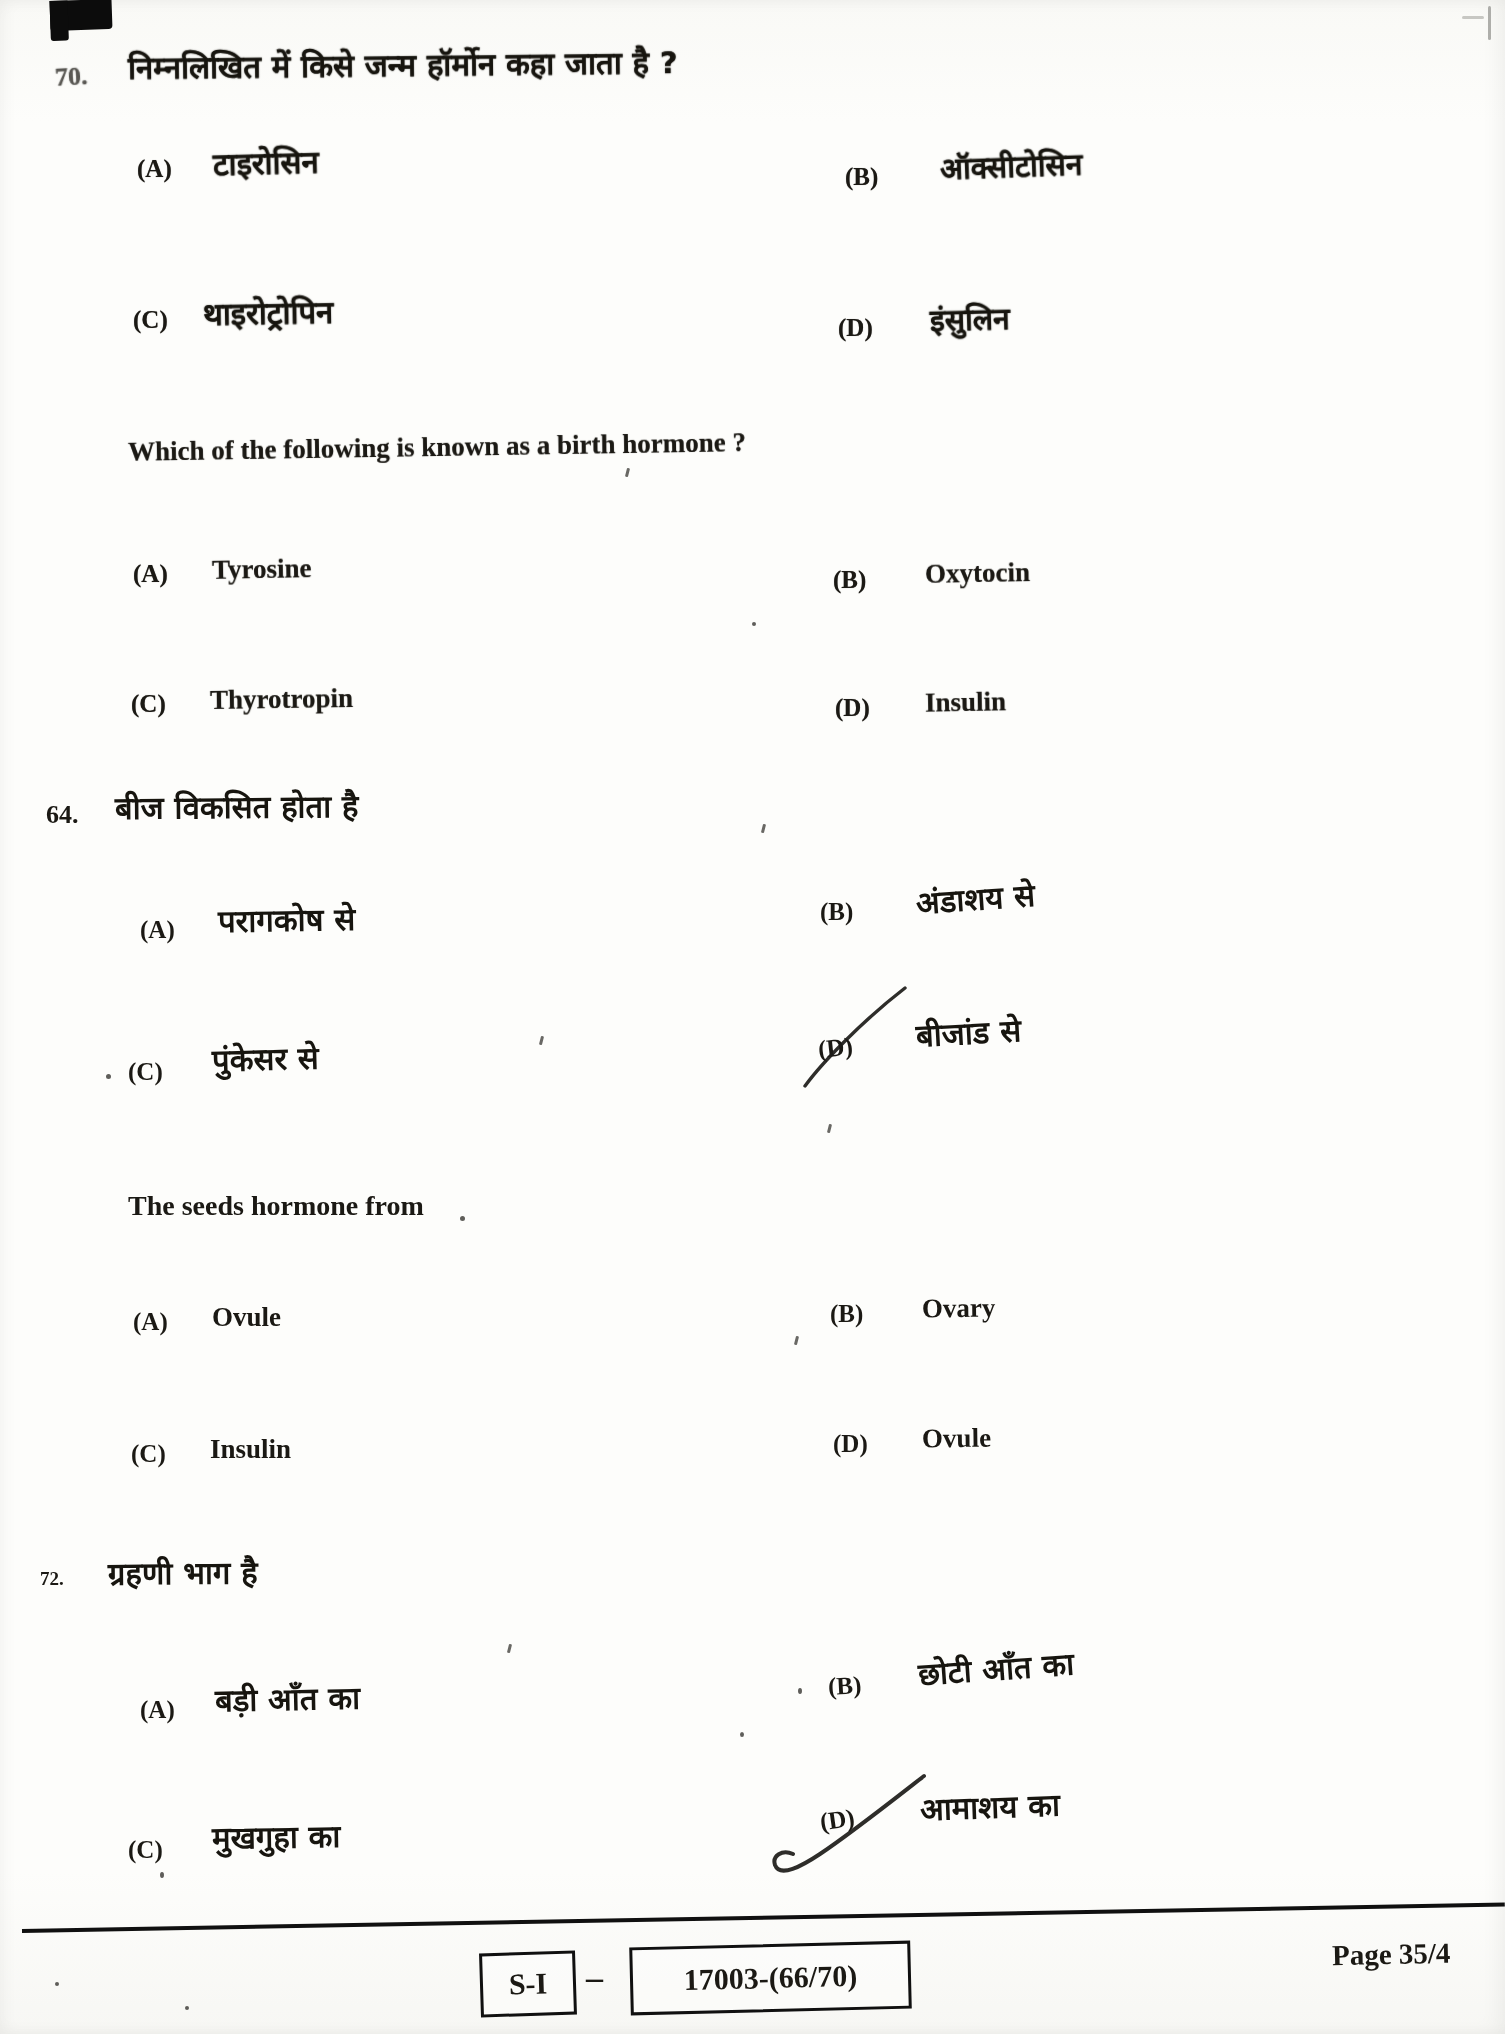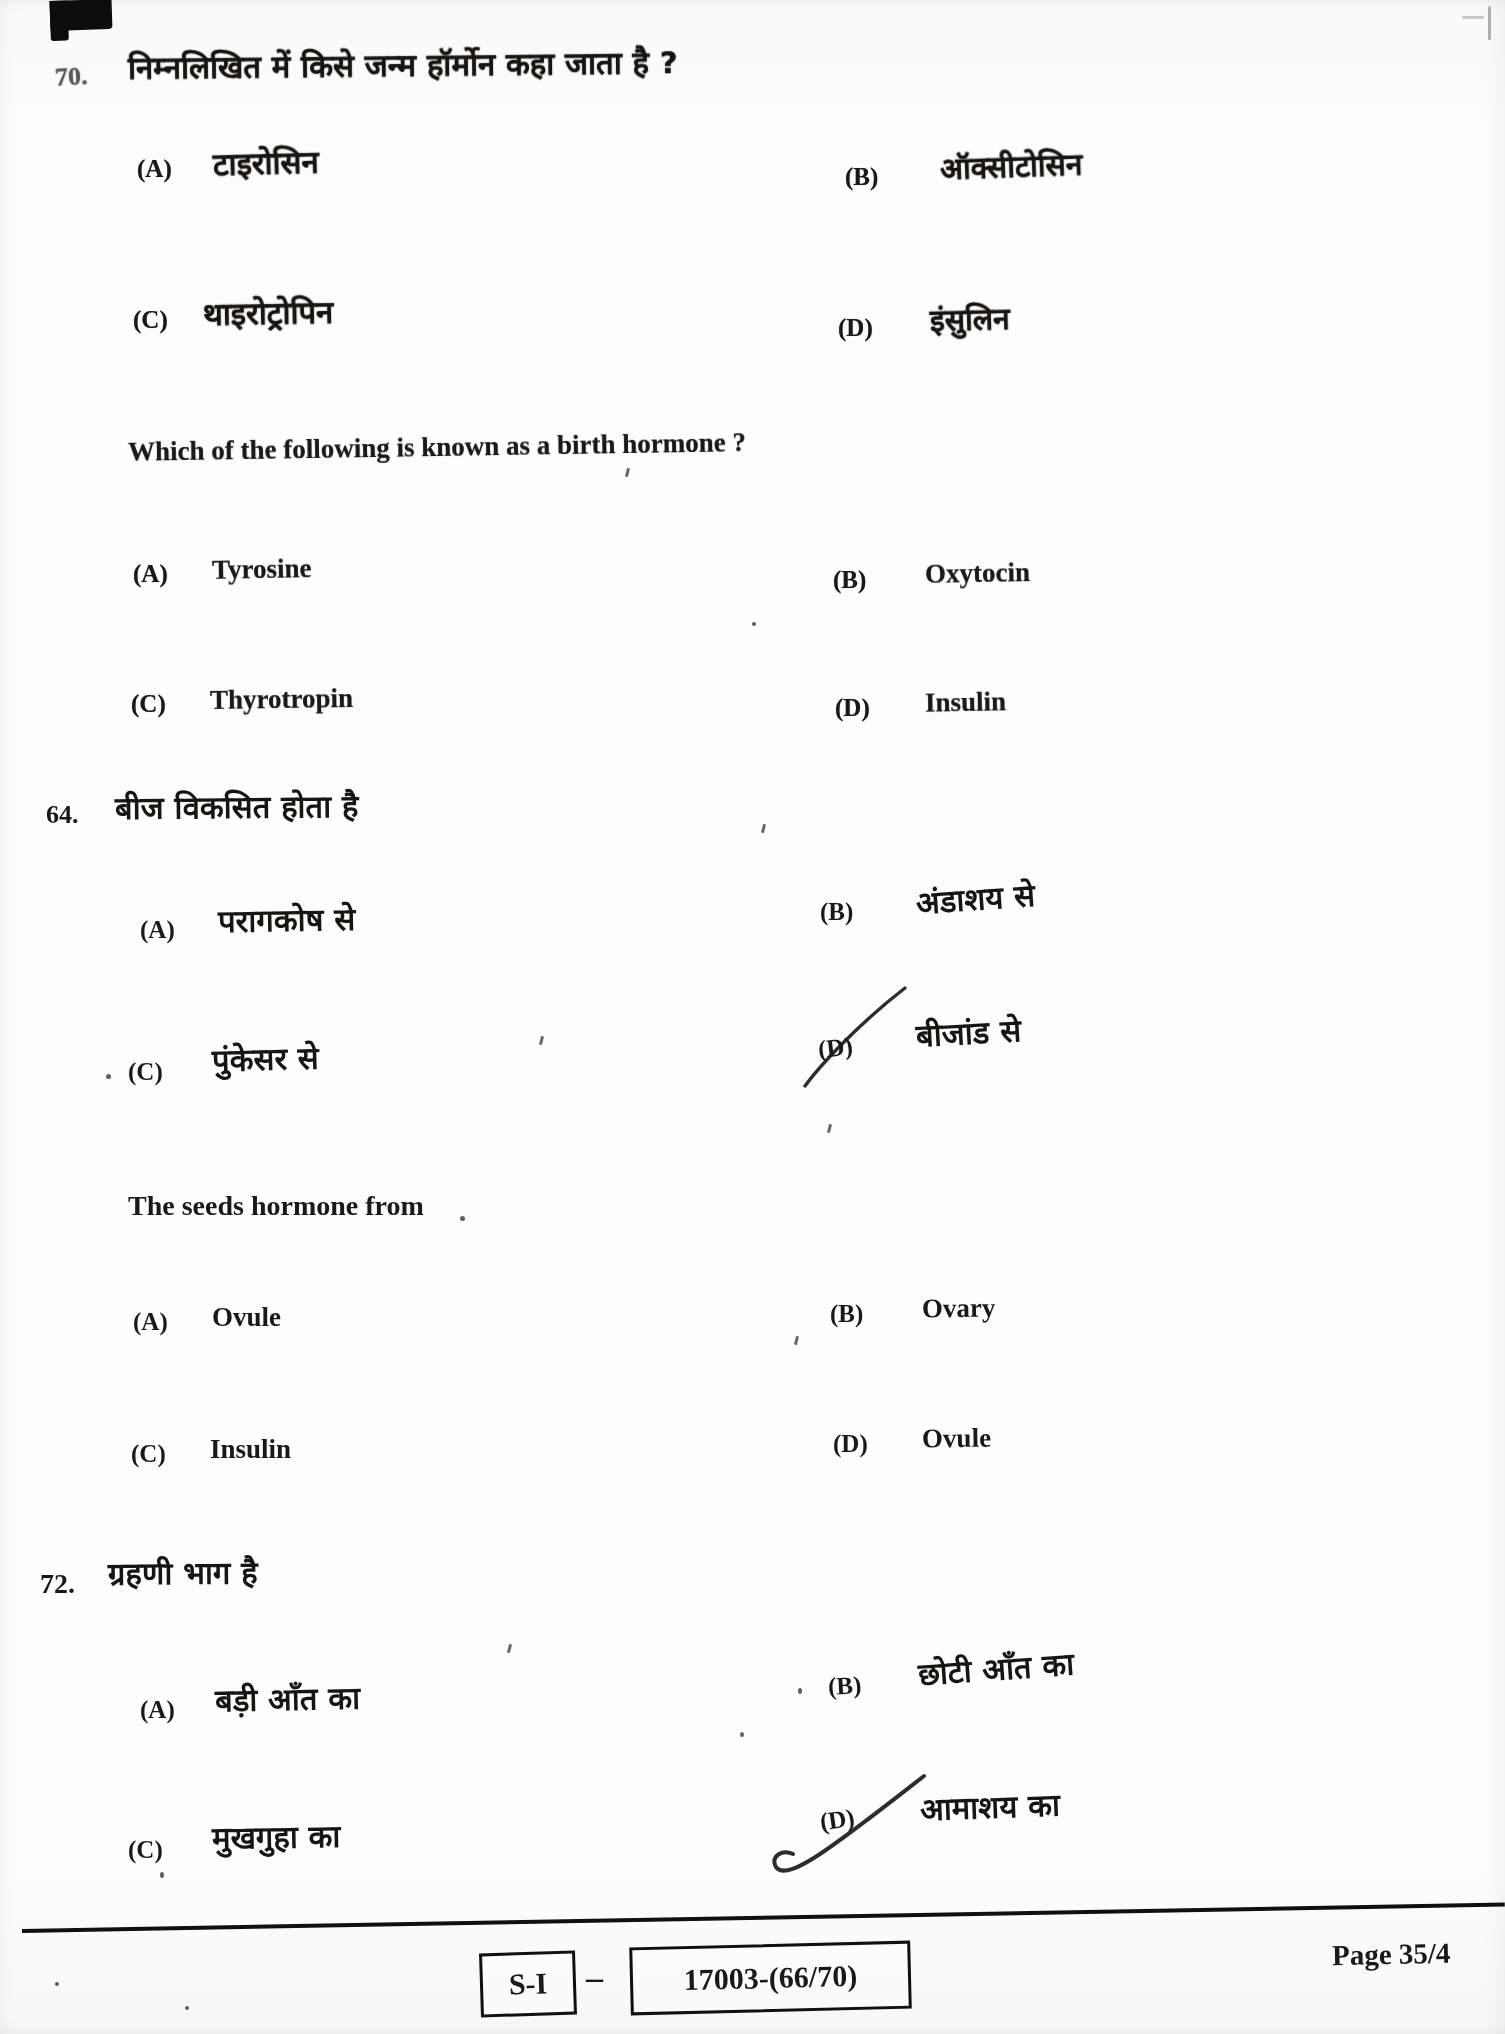--- a/index.html
+++ b/index.html
@@ -87,21 +87,21 @@
   <span class="abs en lbl" style="left:133px;top:1308px">(A)</span>
   <span class="abs en t27" style="left:212px;top:1302px">Ovule</span>
   <span class="abs en lbl" style="left:830px;top:1300px">(B)</span>
   <span class="abs en t27" style="left:922px;top:1293px;transform:rotate(-0.8deg)">Ovary</span>
 
   <span class="abs en lbl" style="left:131px;top:1440px">(C)</span>
   <span class="abs en t27" style="left:210px;top:1434px">Insulin</span>
   <span class="abs en lbl" style="left:833px;top:1430px">(D)</span>
   <span class="abs en t27" style="left:922px;top:1423px;transform:rotate(-0.8deg)">Ovule</span>
 
-  <span class="abs qnum" style="left:40px;top:1568px;font-size:28px">72.</span>
+  <span class="abs qnum" style="left:40px;top:1568px;font-size:19px">72.</span>
   <span class="abs hi t31" style="left:108px;top:1556px;transform:rotate(-0.5deg)">ग्रहणी भाग है</span>
 
   <span class="abs en lbl" style="left:140px;top:1696px">(A)</span>
   <span class="abs hi t31" style="left:215px;top:1682px;transform:rotate(-1.2deg)">बड़ी आँत का</span>
   <span class="abs en lbl" style="left:828px;top:1672px;transform:rotate(-3deg)">(B)</span>
   <span class="abs hi t31" style="left:918px;top:1652px;transform:rotate(-4deg)">छोटी आँत का</span>
 
   <span class="abs en lbl" style="left:128px;top:1836px">(C)</span>
   <span class="abs hi t31" style="left:212px;top:1820px;transform:rotate(-1deg)">मुखगुहा का</span>
   <span class="abs en lbl" style="left:820px;top:1806px;transform:rotate(-8deg)">(D)</span>

